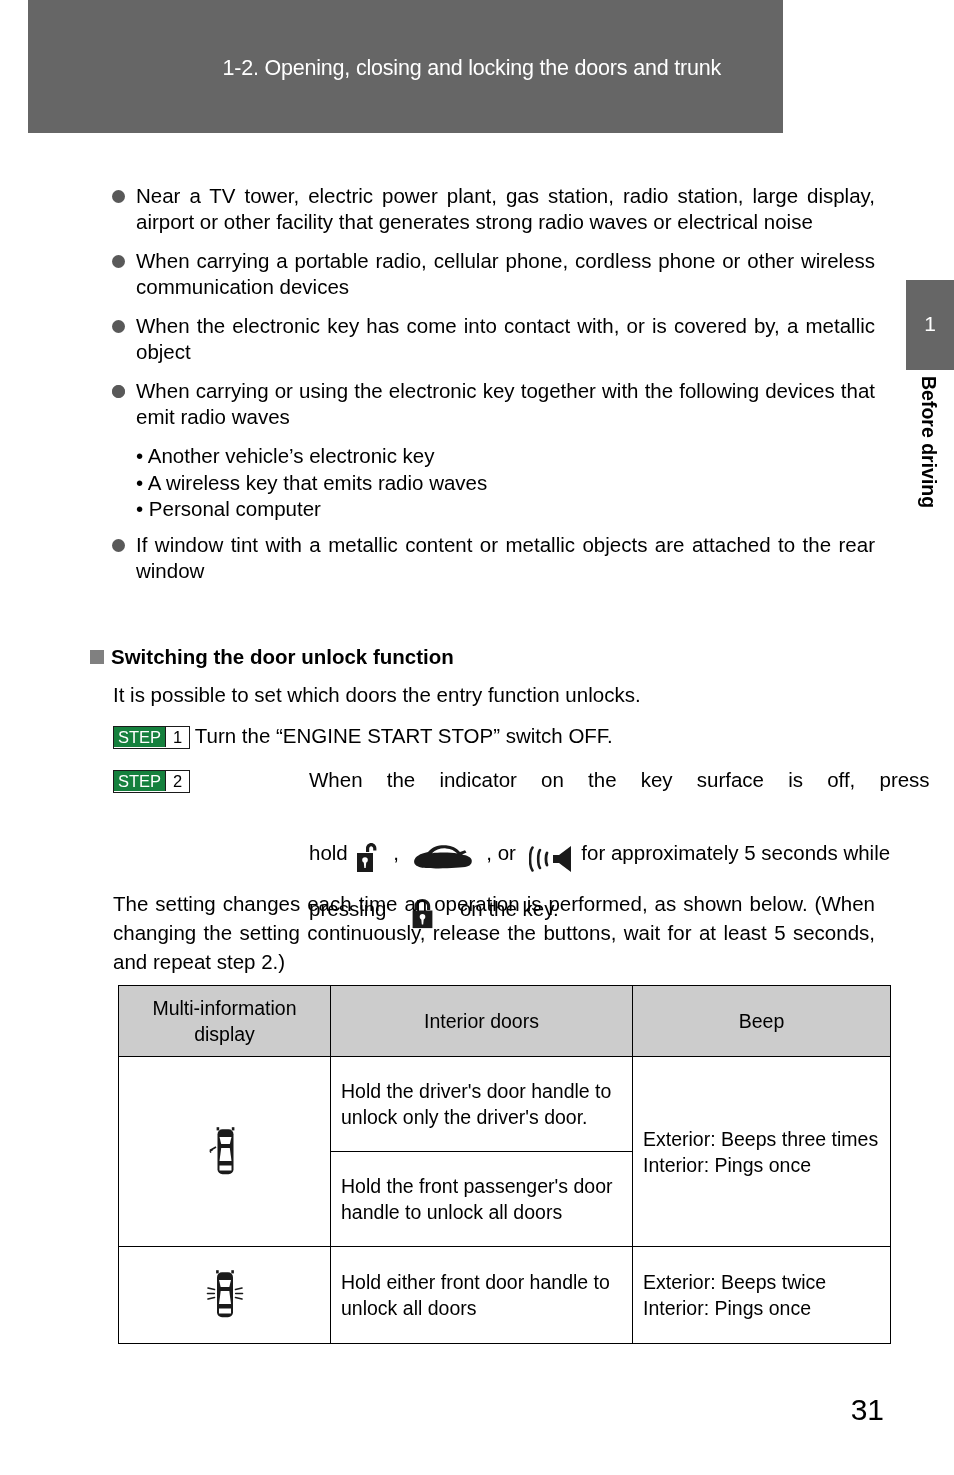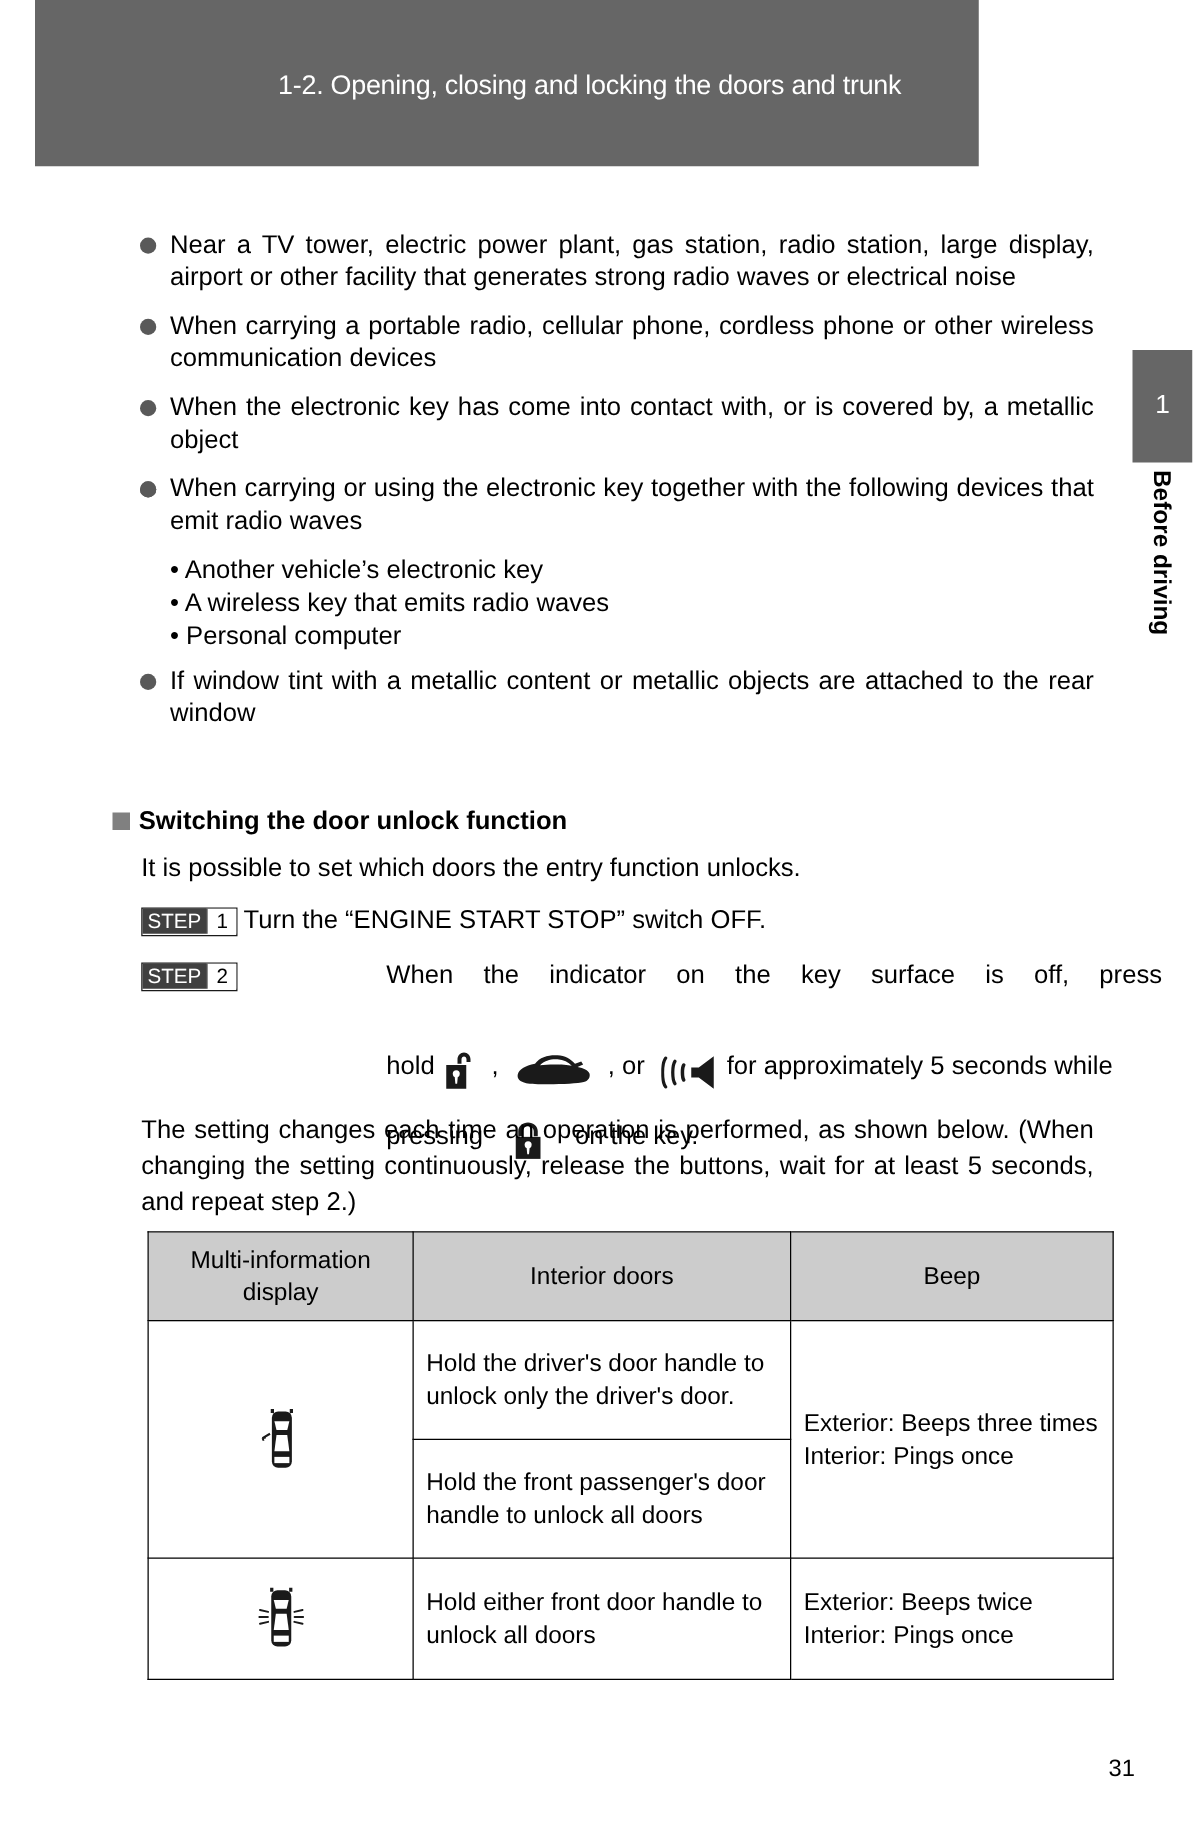--- a/index.html
+++ b/index.html
@@ -148,21 +148,21 @@
     border: 1.6px solid #1a1a1a;
     height: 23px;
     line-height: 23px;
     box-sizing: border-box;
     white-space: nowrap;
     font-size: 0;
     margin-top: 3px;
   }
   .step-badge .lbl {
     display: inline-block;
-    background: #404040;
+    background: #15803d;
     color: #ffffff;
     font-size: 16.5px;
     padding: 0 4px 0 4px;
     height: 20px;
     line-height: 20px;
     vertical-align: top;
     font-family: "Liberation Sans", sans-serif;
   }
   .step-badge .num {
     display: inline-block;
@@ -249,23 +249,23 @@
   .ico-unlock   { width: 26px; height: 33px; margin: 0 2px; position: relative; top: 3px; }
   .ico-lock     { width: 26px; height: 33px; margin: 0 2px; position: relative; top: 3px; }
   .ico-trunk    { width: 62px; height: 30px; margin: 0 3px; position: relative; top: 3px; }
   .ico-horn     { width: 44px; height: 30px; margin: 0 3px; position: relative; top: 4px; }
   .ico-car-top  { width: 34px; height: 54px; }
   .ico-car-top2 { width: 46px; height: 54px; }
 
   
   .page-number {
     position: absolute;
-    right: 46px;
+    right: 70px;
     bottom: 48px;
-    font-size: 19px;
+    font-size: 30px;
   }
 </style>
 </head>
 <body>
 
 <div class="header-band">
   <div class="header-title">1-2. Opening, closing and locking the doors and trunk</div>
 </div>
 
 <div class="side-tab">

